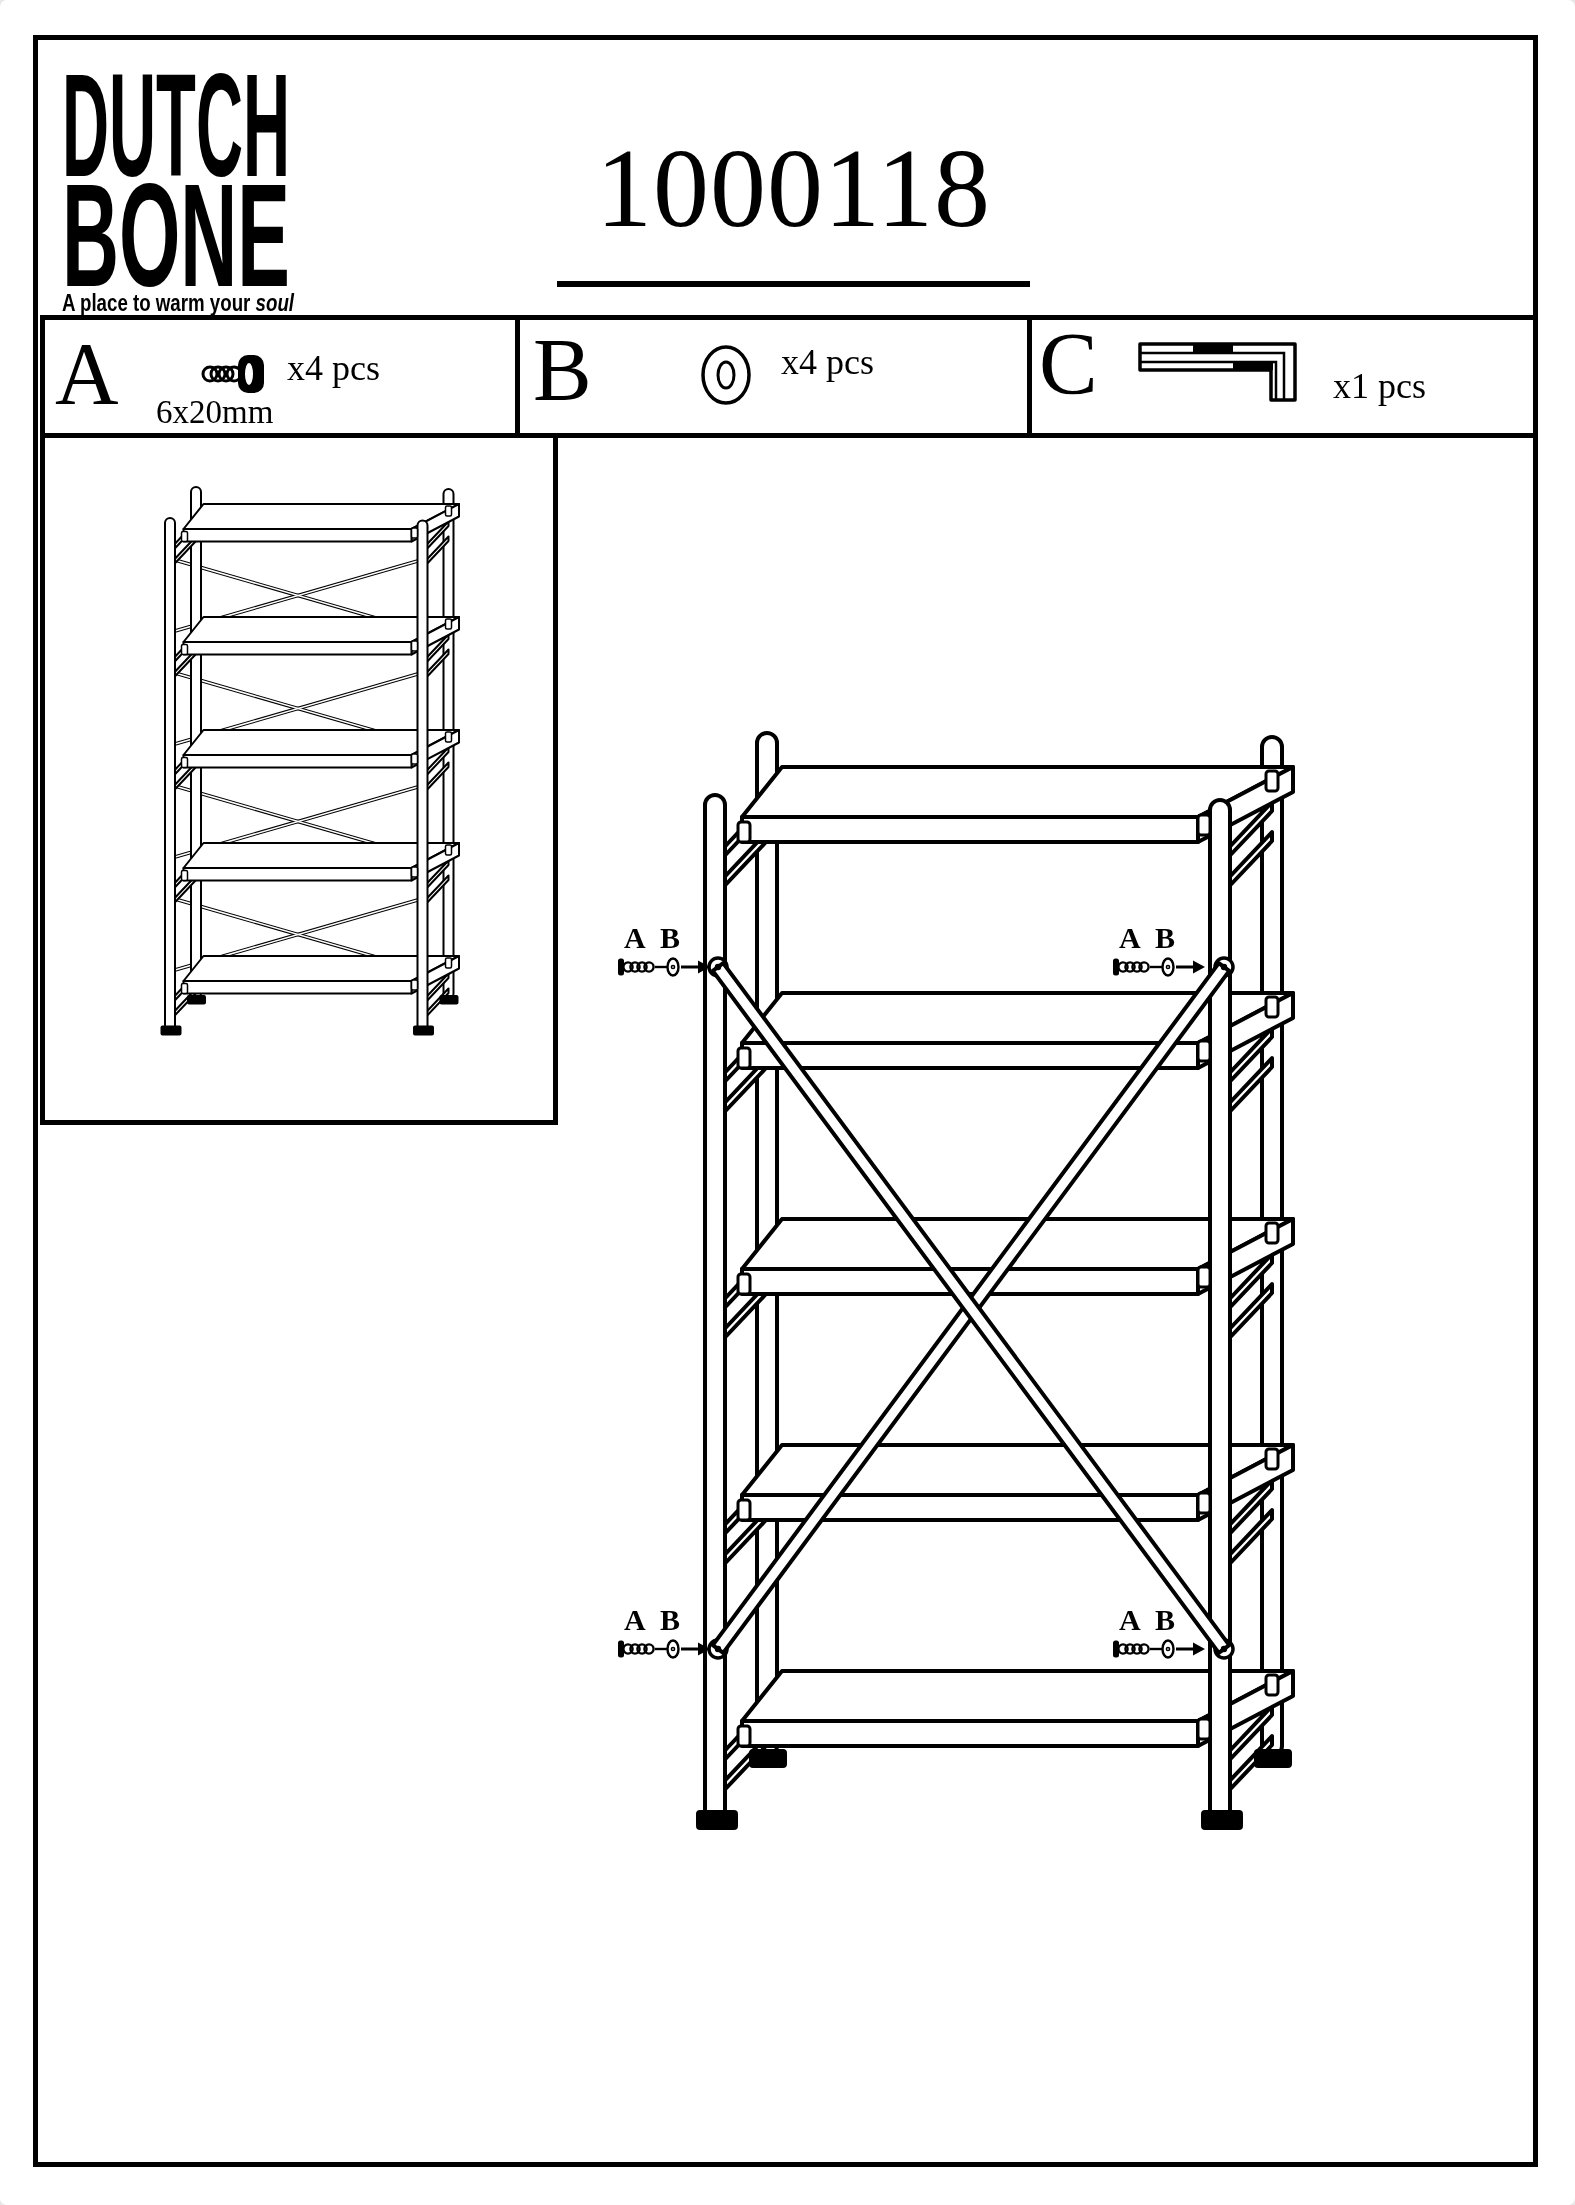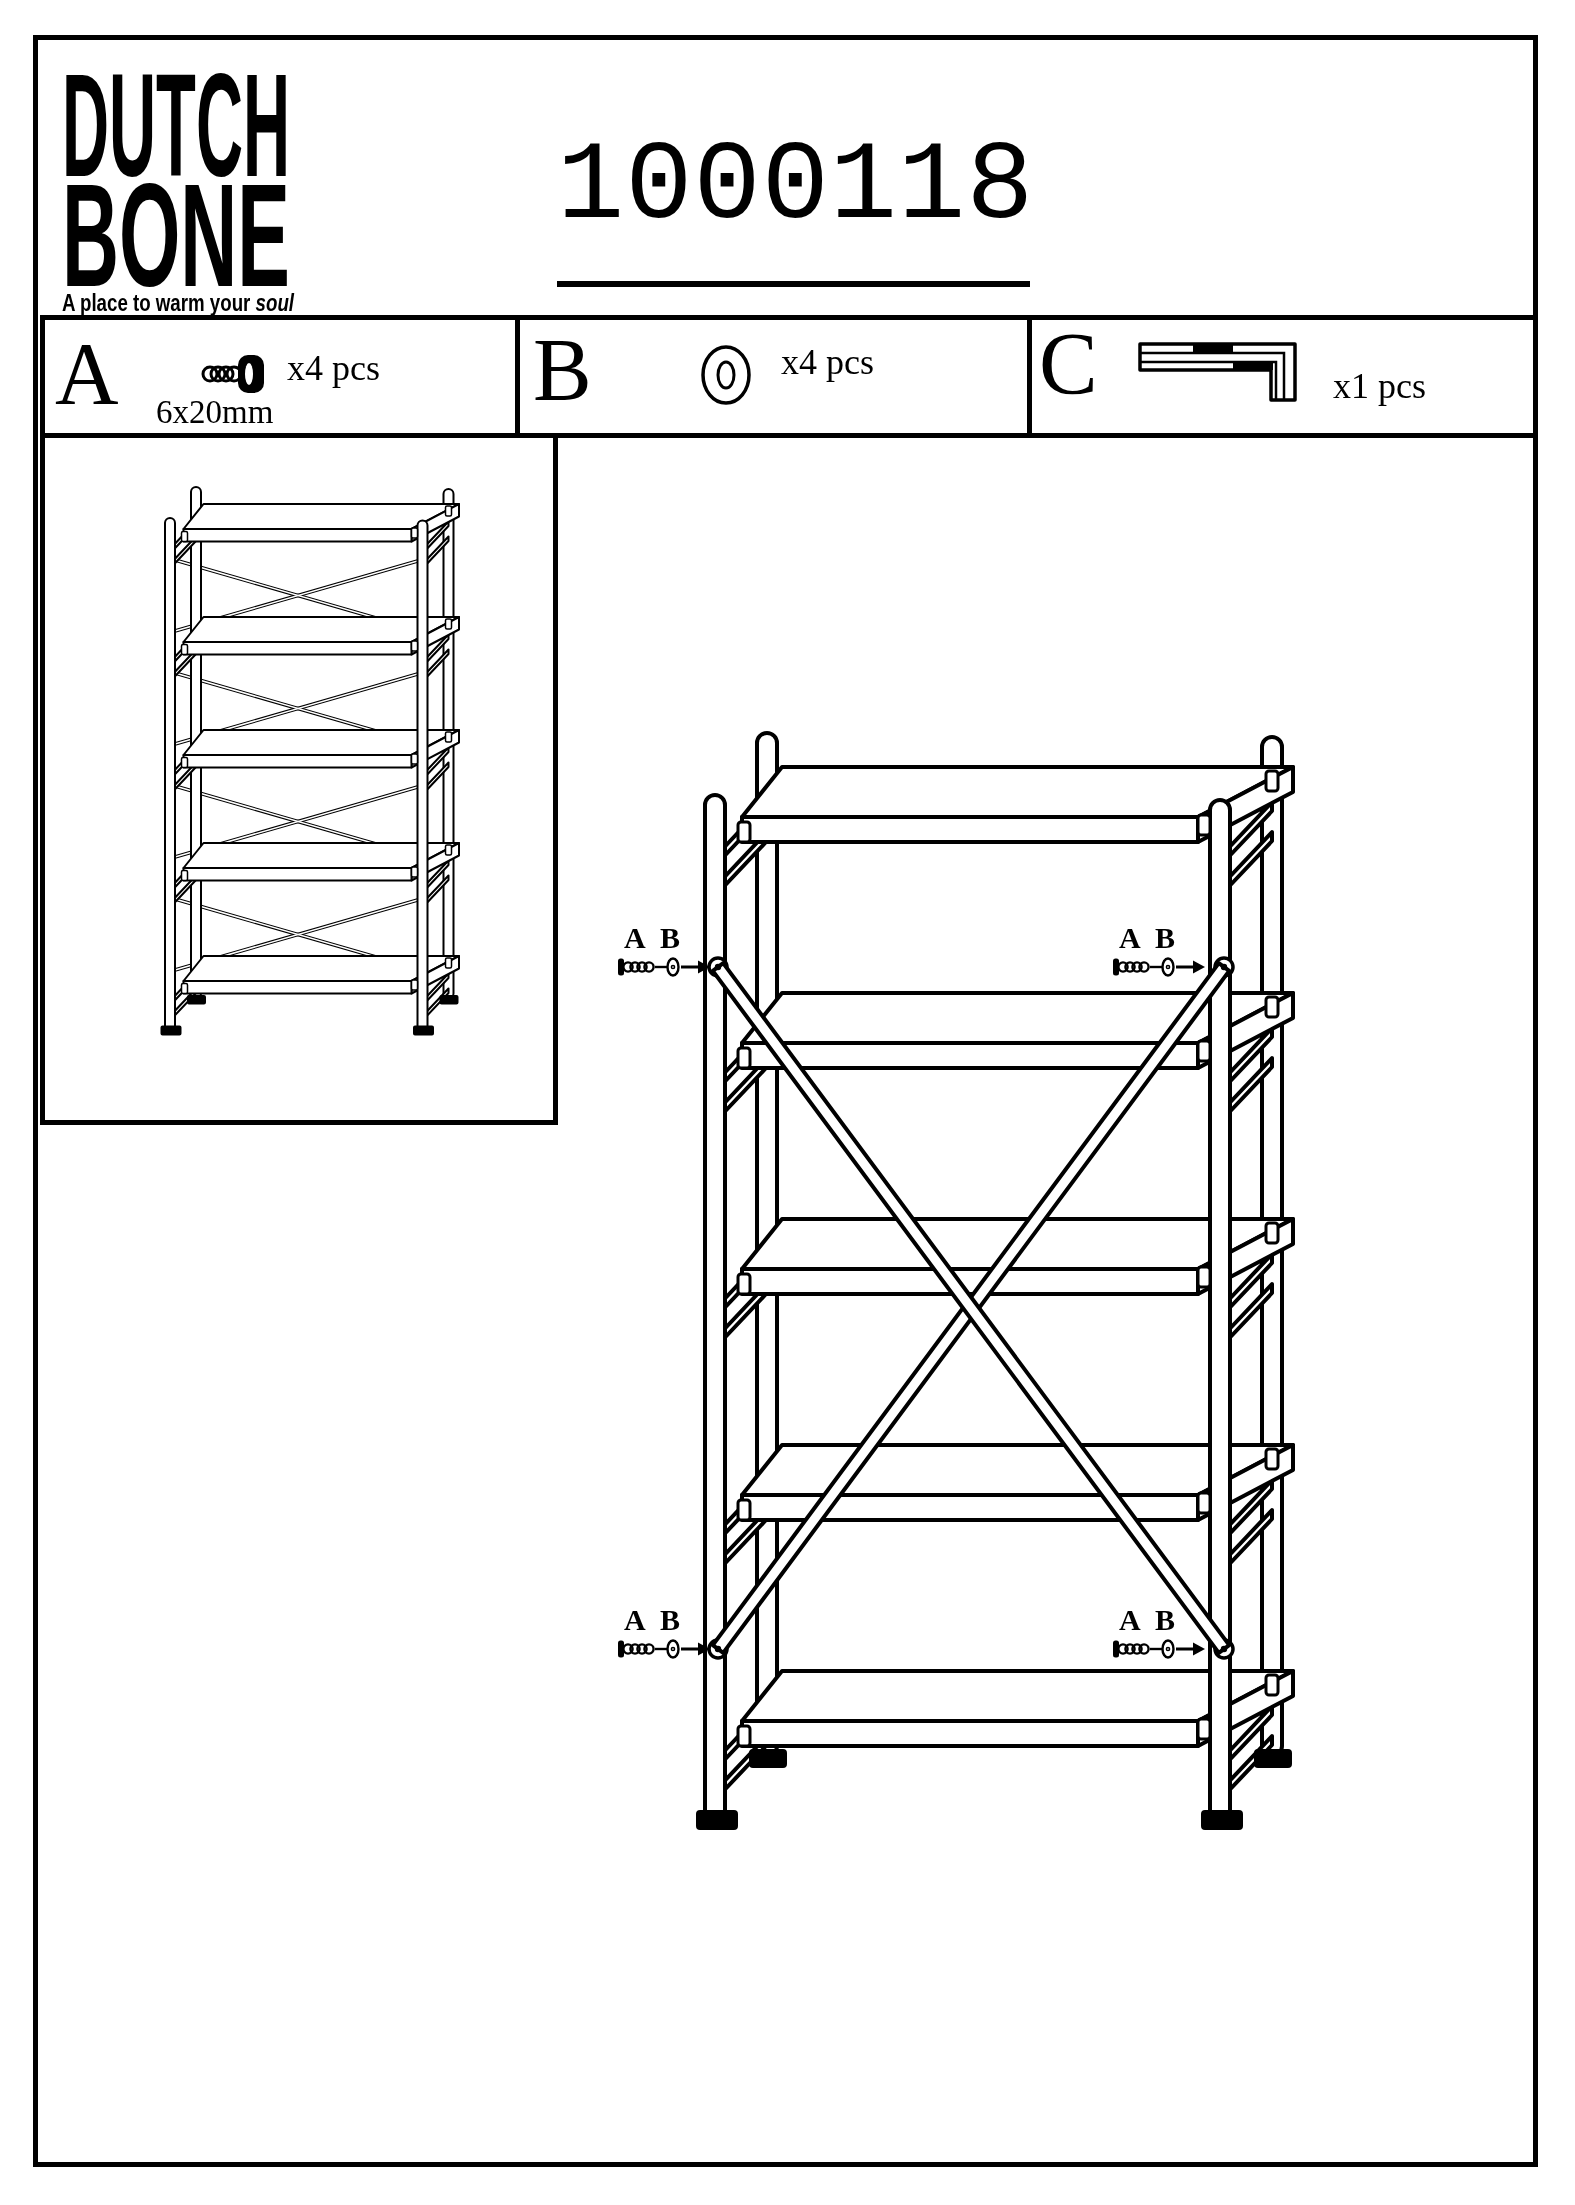--- a/index.html
+++ b/index.html
@@ -1,23 +1,23 @@
 <!DOCTYPE html>
 <html><head>
 <meta charset="utf-8">
 <style>
   html,body{margin:0;padding:0;background:#e8e8e8;}
   #canvas{position:relative;width:1575px;height:2205px;background:#ffffff;
-          font-family:"Liberation Serif",serif;color:#000;overflow:hidden;}
+          font-family:"Liberation Serif",serif;color:#000;overflow:hidden;border-radius:7px;}
   .abs{position:absolute;}
   #page-frame{left:33px;top:35px;width:1505px;height:2132px;border:5px solid #000;box-sizing:border-box;}
   
   #logo-svg{left:58px;top:58px;}
   #title-wrap{left:557px;top:132px;width:473px;text-align:center;
-              font-size:112px;line-height:1;letter-spacing:1px;white-space:nowrap;font-family:Liberation Mono, monospace;}
+              font-size:112px;line-height:1;letter-spacing:1px;white-space:nowrap;}
   #title-underline{left:557px;top:281px;width:473px;height:6px;background:#000;}
   
   #parts-table{left:40px;top:315px;width:1498px;height:123px;border-top:5px solid #000;
                border-bottom:5px solid #000;border-left:5px solid #000;box-sizing:border-box;}
   .tdiv{top:315px;width:5px;height:123px;background:#000;}
   .part-letter{font-size:88px;line-height:1;}
   .qty{font-size:36px;line-height:1;}
   .size{font-size:33px;line-height:1;}
   
   #thumb-box{left:40px;top:433px;width:518px;height:692px;border:5px solid #000;box-sizing:border-box;}

